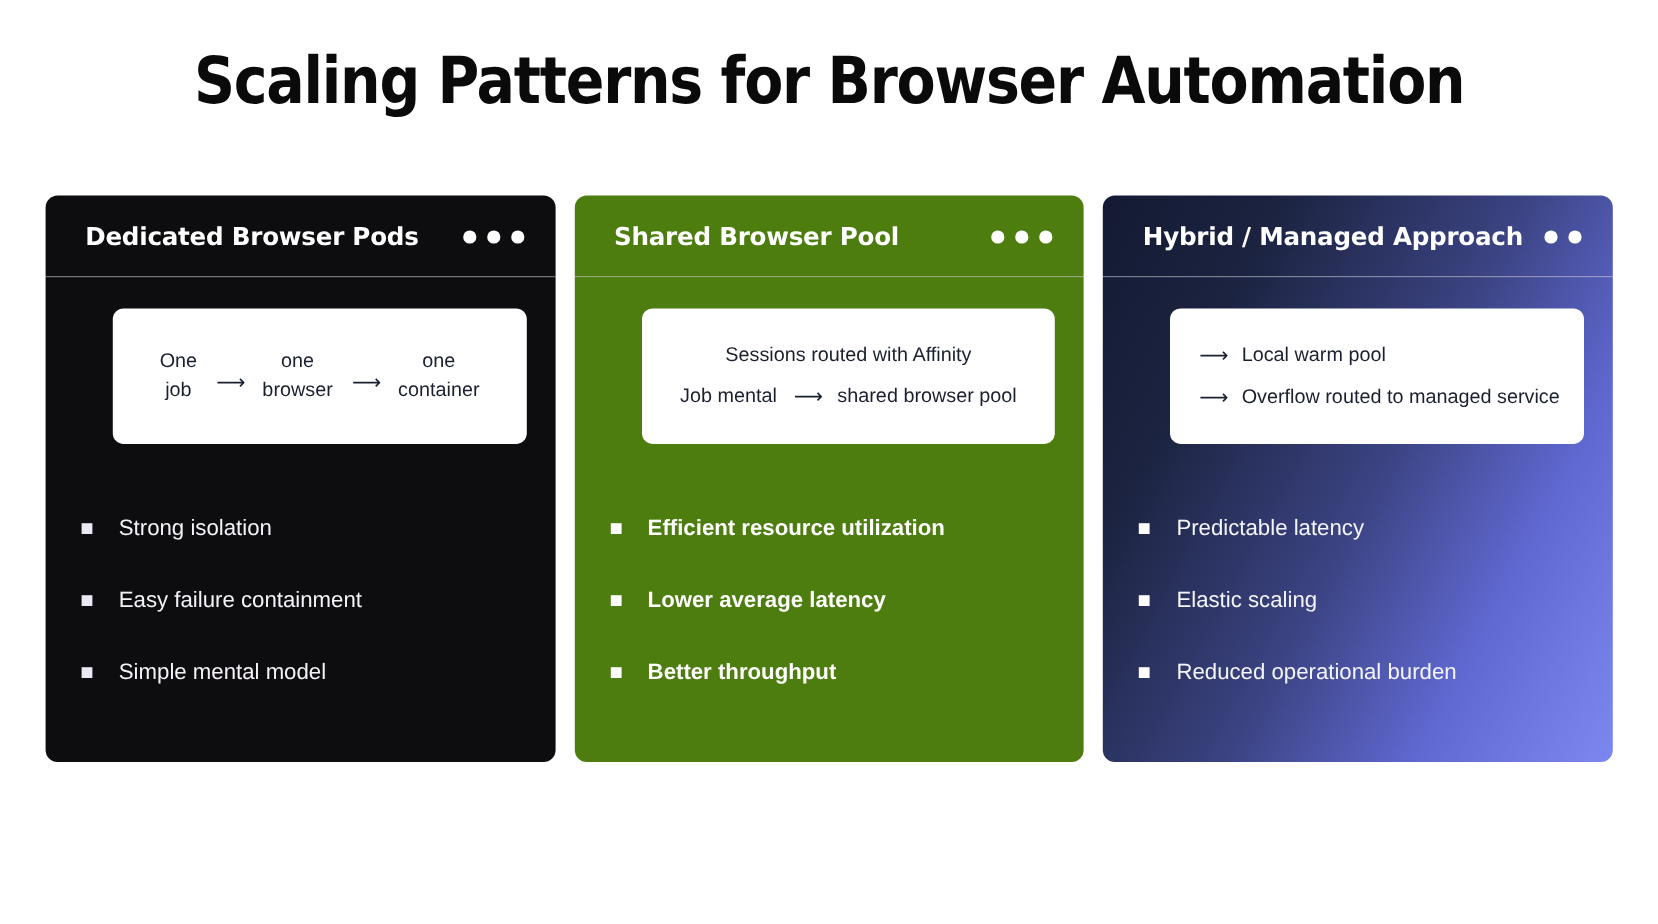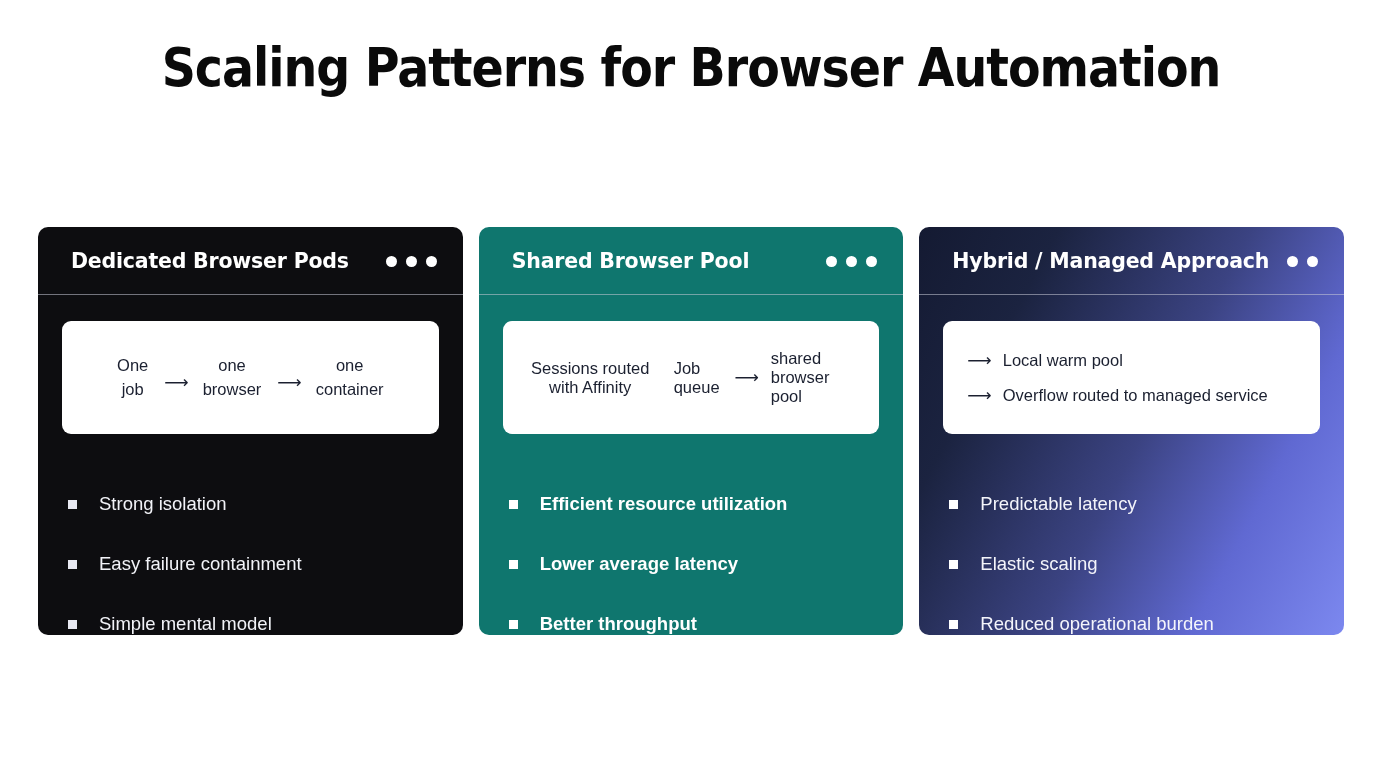--- a/index.html
+++ b/index.html
@@ -29,32 +29,31 @@
     white-space:nowrap;
   }
 
   
   .cards {
     position:absolute;
     top:163px; left:38px;
     width:1306px; height:472px;
     display:flex;
     gap:16px;
-    align-items:flex-end;
   }
   .card {
     position:relative;
     width:425px;
     border-radius:10px;
     overflow:hidden;
     display:flex;
     flex-direction:column;
   }
   .card-dark   { background:#0d0d10; }
-  .card-indigo { background:#0f766e; }
+  .card-indigo { background:#4d7c0f; }
   .card-grad   {
     background:linear-gradient(118deg,
         #141a32 0%,
         #1b2340 22%,
         #3b4382 52%,
         #6069d2 76%,
         #7c88ef 100%);
   }
 
   
@@ -105,20 +104,21 @@
   
   .diagram {
     background:#ffffff;
     border-radius:9px;
     min-height:113px;
     display:flex;
     flex-direction:column;
     justify-content:center;
     padding:14px 18px;
     color:#1b2030;
+    margin-left:32px;
   }
   .diag-flow {
     display:flex;
     align-items:center;
     justify-content:center;
     gap:14px;
   }
   .flow-node {
     font-size:16.5px;
     line-height:1.45;
@@ -128,21 +128,21 @@
   }
   .flow-arrow {
     font-size:17px;
     color:#1b2030;
     letter-spacing:-2px;
     padding:0 2px;
     transform:translateY(5px);
   }
   .diag-lines {
     display:flex;
-    flex-direction:row;
+    flex-direction:column;
     gap:14px;
     align-items:center;
   }
   .diag-line-center {
     font-size:16.5px;
     color:#1b2030;
     text-align:center;
   }
   .diag-inline {
     display:flex;
@@ -277,21 +277,21 @@
           <span class="dot"></span>
           <span class="dot"></span>
         </span>
       </div>
       <div class="card-body">
 
         <div class="diagram">
           <div class="diag-lines">
             <div class="diag-line-center">Sessions routed with Affinity</div>
             <div class="diag-inline">
-              <span>Job queue</span>
+              <span>Job mental</span>
               <span class="arrow-long">⟶</span>
               <span>shared browser pool</span>
             </div>
           </div>
         </div>
 
         <div class="bullets">
           <div class="bullet">
             <span class="bullet-marker"></span>
             <span>Efficient resource utilization</span>

